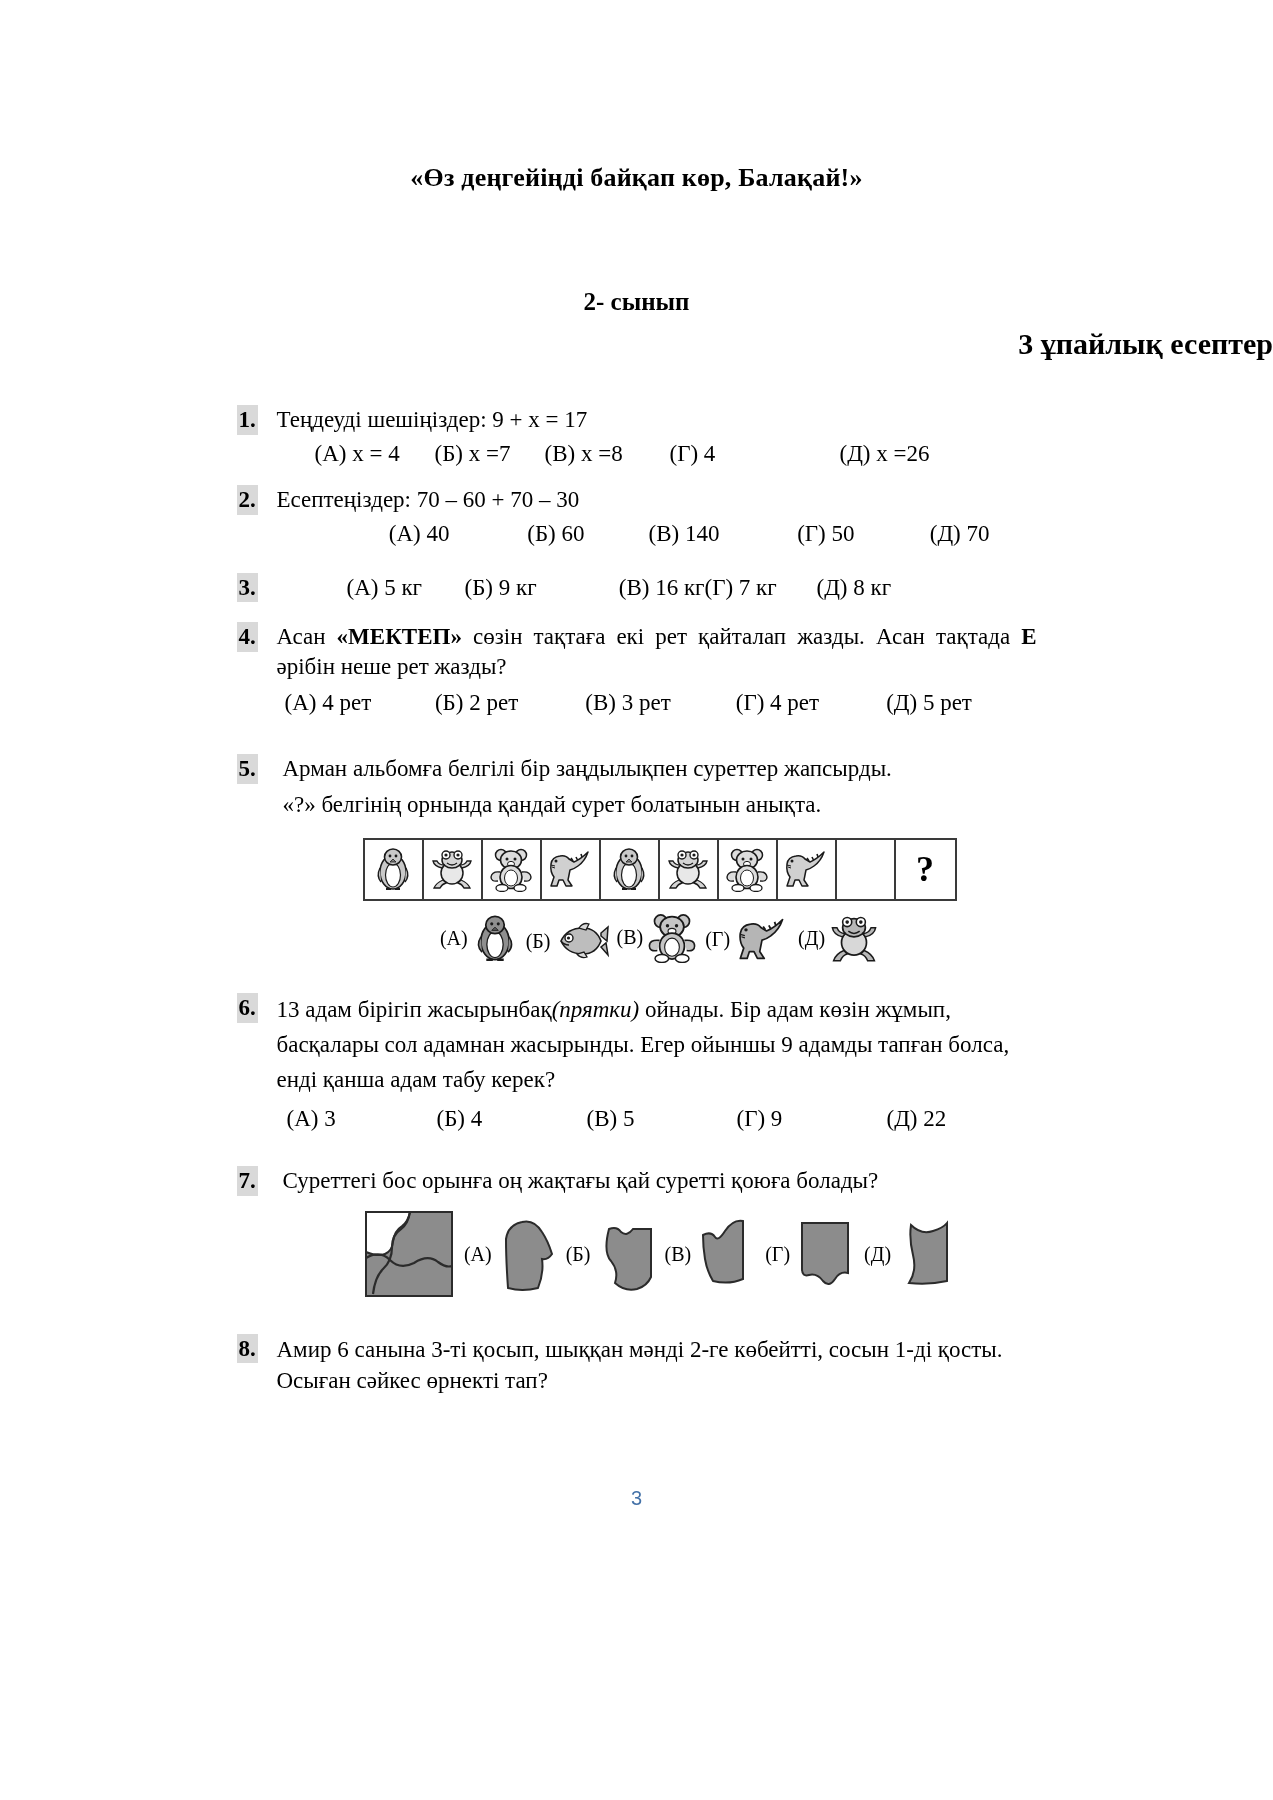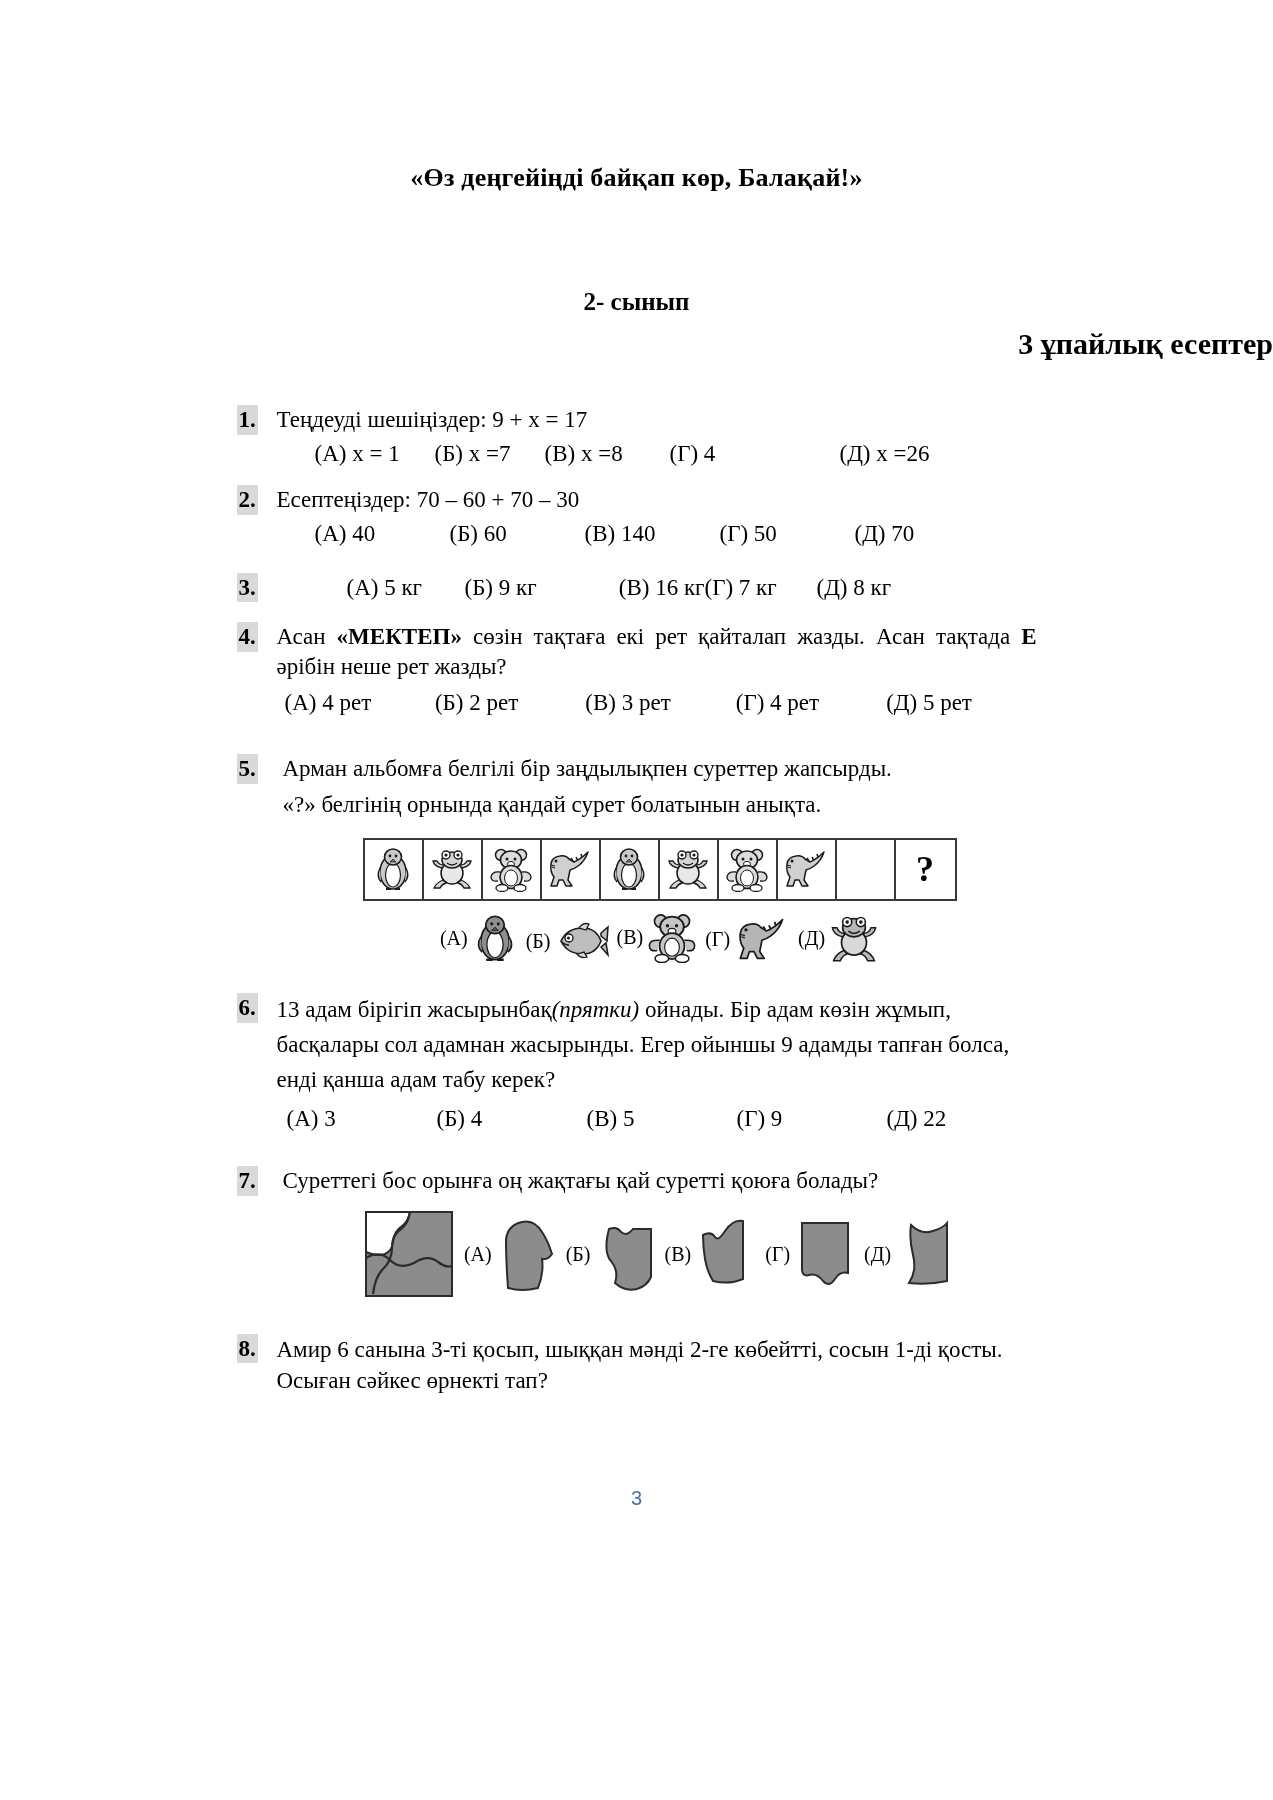--- a/index.html
+++ b/index.html
@@ -84,21 +84,21 @@
 
   
   .opts-q1 { padding-left: 38px; }
   .opts-q1 .opt:nth-child(1) { width: 120px; }
   .opts-q1 .opt:nth-child(2) { width: 110px; }
   .opts-q1 .opt:nth-child(3) { width: 125px; }
   .opts-q1 .opt:nth-child(4) { width: 170px; }
   .opts-q1 .opt:nth-child(5) { width: 90px; white-space: normal; }
 
   
-  .opts-q2 { padding-left: 38px; }
+  .opts-q2 { padding-left: 38px; text-align: right; }
   .opts-q2 .opt { width: 135px; }
 
   
   .opts-q3 { padding-left: 70px; }
   .opts-q3 .opt:nth-child(1) { width: 118px; }
   .opts-q3 .opt:nth-child(2) { width: 115px; }
   .opts-q3 .opt:nth-child(3) { width: 125px; white-space: normal; max-width: 125px; text-align: right; }
   .opts-q3 .opt:nth-child(4) { width: 112px; }
   .opts-q3 .opt:nth-child(5) { width: 110px; }
 
@@ -182,21 +182,21 @@
 
   <div class="class-title">2- сынып</div>
   <div class="points-title">3 ұпайлық есептер</div>
 
   <div class="qwrap">
 
     <div class="q" style="margin-top:44px;">
       <span class="qnum">1.</span>
       <span class="qtext">Теңдеуді шешіңіздер:  9 + x = 17</span>
       <div class="opts opts-q1">
-        <span class="opt">(А) x = 1</span>
+        <span class="opt">(А) x = 4</span>
         <span class="opt">(Б) x =7</span>
         <span class="opt">(В) x =8</span>
         <span class="opt">(Г) 4</span>
         <span class="opt">(Д)  x =26</span>
       </div>
     </div>
 
     <div class="q" style="margin-top:16px;">
       <span class="qnum">2.</span>
       <span class="qtext">Есептеңіздер: 70 – 60 + 70 – 30</span>

